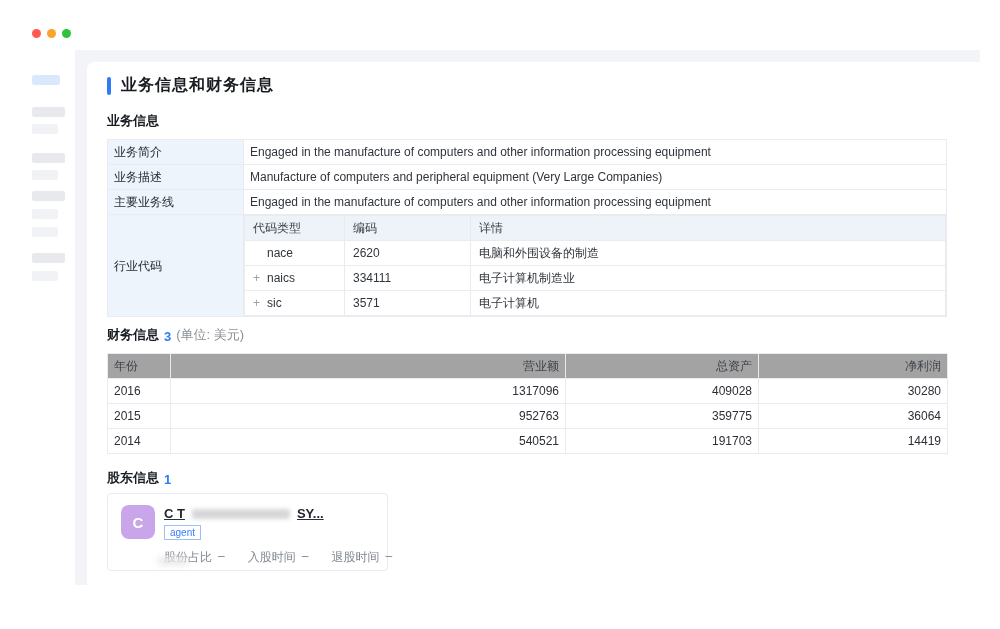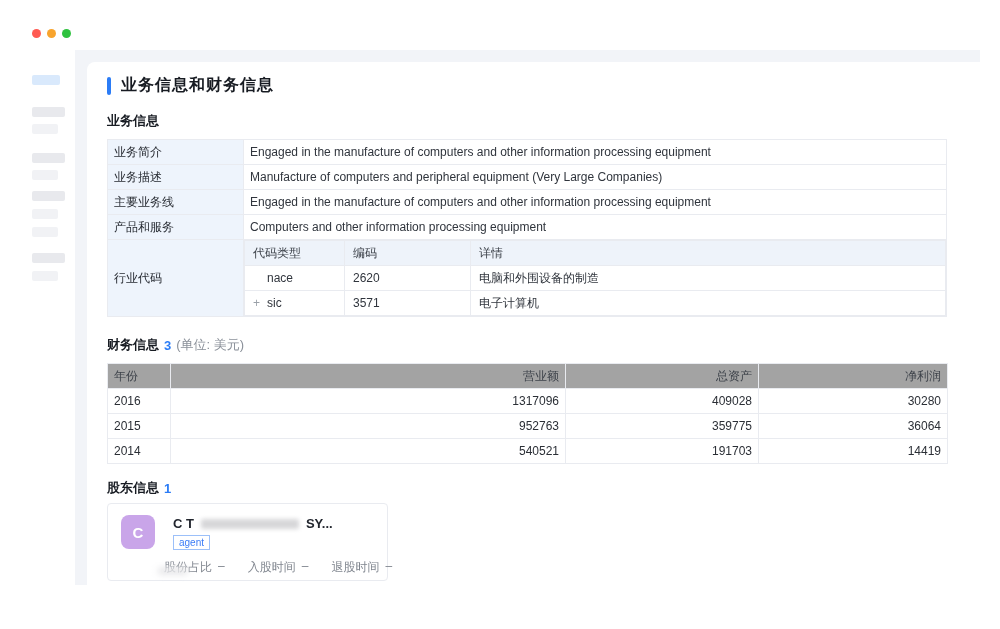--- a/index.html
+++ b/index.html
@@ -21,21 +21,21 @@
   
   .backdrop { position:absolute; left:75px; top:50px; width:905px; height:535px; background:#f2f4f8; }
   .panel { position:absolute; left:87px; top:62px; width:893px; height:567px; background:#fff;
     border-top-left-radius:8px; padding:13px 33px 0 20px; }
 
   
   .title-row { display:flex; align-items:center; height:21px; }
   .accent-bar { width:4px; height:18px; border-radius:2px; background:#2b7cf6; margin-right:10px; }
   .page-title { font-size:16px; font-weight:bold; color:#171b22; letter-spacing:1px; }
 
-  .section-title { margin-top:16px; font-size:13px; font-weight:bold; color:#181c23; display:flex; align-items:center; }
+  .section-title { margin-top:16px; font-size:13px; font-weight:bold; color:#181c23; display:flex; align-items:flex-end; }
   .section-count { color:#2b7cf6; margin-left:5px; font-weight:bold; }
   .section-note { color:#8a9099; font-weight:normal; font-size:13px; margin-left:5px; }
 
   table { border-collapse:collapse; width:840px; table-layout:fixed; font-size:12px; }
   td,th { border:1px solid #e9ebf0; height:25px; padding:0 6px; line-height:14px; }
 
   
   .biz { margin-top:9px; }
   .biz .lbl { background:#eef4fc; width:136px; color:#262a31; }
   .biz .val { color:#30353d; }
@@ -53,21 +53,21 @@
   .fin th,.fin td { text-align:right; }
   .fin th:first-child,.fin td:first-child { text-align:left; }
   .fin td { color:#2b2f36; }
 
   
   .card { margin-top:6px; width:281px; height:78px; border:1px solid #e9ebf0; border-radius:4px;
     padding:11px 13px; position:relative; }
   .card-top { display:flex; }
   .avatar { width:34px; height:34px; border-radius:8px; background:#c9a5e9; color:#fff;
     font-size:15px; font-weight:bold; display:flex; align-items:center; justify-content:center; flex:0 0 auto; }
-  .card-body { margin-left:18px; padding-top:1px; }
+  .card-body { margin-left:9px; padding-top:1px;text-decoration:underline; }
   .name-row { font-size:13px; font-weight:bold; color:#22262e; display:flex; align-items:center; white-space:nowrap; }
   .redacted { display:inline-block; width:98px; height:10px; margin:0 7px; border-radius:2px;
     background:#d7d7d9; filter:blur(2px); }
   .badge { display:inline-block; margin-top:4px; font-size:10px; color:#3b7cf6;
     border:1px solid #9cc0f9; border-radius:0; padding:1px 5px; line-height:11px; }
   .fields-row { margin-left:43px; margin-top:9px; display:flex; gap:23px; font-size:12px; color:#80868f; white-space:nowrap; }
   .field { display:flex; gap:6px; }
   .blur-patch { position:absolute; left:50px; bottom:5px; width:30px; height:8px;
     background:#e9e9eb; filter:blur(3px); border-radius:2px; }
 </style>
@@ -114,51 +114,52 @@
       </tr>
       <tr>
         <td class="lbl">业务描述</td>
         <td class="val">Manufacture of computers and peripheral equipment (Very Large Companies)</td>
       </tr>
       <tr>
         <td class="lbl">主要业务线</td>
         <td class="val">Engaged in the manufacture of computers and other information processing equipment</td>
       </tr>
       <tr>
-        <td class="lbl">产品和服务</td>
-        <td class="val">Computers and other information processing equipment</td>
-      </tr>
-      <tr>
         <td class="lbl">行业代码</td>
         <td class="nest-cell">
           <table class="nest">
             <tbody>
                   <tr>
               <th class="c1">代码类型</th>
               <th class="c2">编码</th>
               <th>详情</th>
             </tr>
             <tr>
               <td><span class="expand-ico"></span><span>nace</span></td>
               <td>2620</td>
               <td>电脑和外围设备的制造</td>
             </tr>
             <tr>
+              <td><span class="expand-ico">+</span><span>naics</span></td>
+              <td>334111</td>
+              <td>电子计算机制造业</td>
+            </tr>
+            <tr>
               <td><span class="expand-ico">+</span><span>sic</span></td>
               <td>3571</td>
               <td>电子计算机</td>
             </tr>
           </tbody>
               </table>
         </td>
       </tr>
     </tbody>
       </table>
 
-    <div class="section-title" style="margin-top:19px">
+    <div class="section-title" style="margin-top:9px">
       <span>财务信息</span>
       <span class="section-count">3</span>
       <span class="section-note">(单位: 美元)</span>
     </div>
 
     <table class="fin">
       <colgroup>
           <col style="width:63px">
           <col style="width:395px">
           <col style="width:193px">

